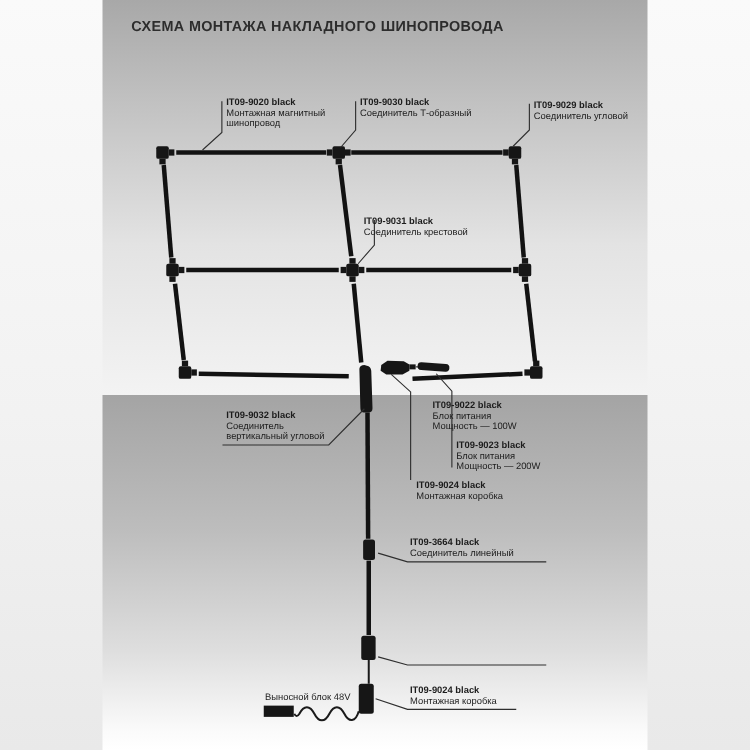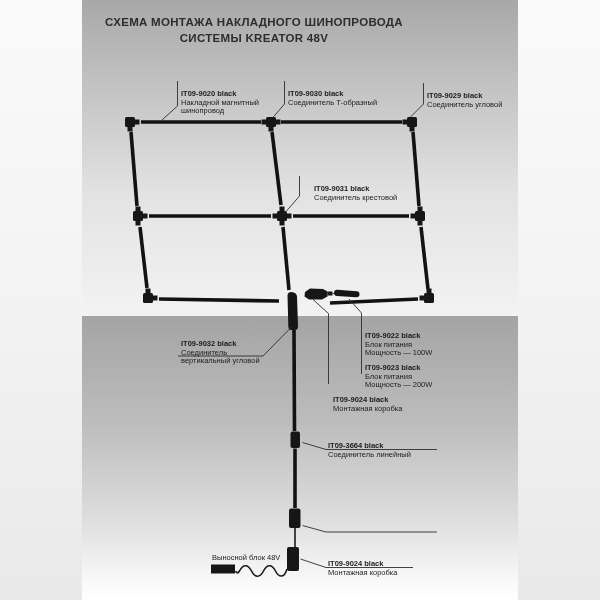--- a/index.html
+++ b/index.html
@@ -16,40 +16,39 @@
   }
   .wall{
     position:absolute;left:0;top:316px;width:436px;height:284px;
     background:linear-gradient(180deg,#a4a4a4 0%,#bdbdbd 38%,#dedede 72%,#fbfbfb 95%,#ffffff 100%);
   }
   .title{
     position:absolute;left:0;top:14px;width:508px;text-align:center;
     font-size:11.5px;line-height:16px;font-weight:bold;letter-spacing:.3px;color:#2d2d2d;
   }
   .lbl{position:absolute;font-size:7.5px;line-height:8.6px;color:#1c1c1c;white-space:nowrap;}
-  .lbl .code{font-weight:bold;margin-top:12px;}
+  .lbl .code{font-weight:bold;}
   svg{position:absolute;left:0;top:0;}
   .track{stroke:#121212;stroke-width:3.6;fill:none;stroke-linecap:butt;}
   .thin{stroke:#1a1a1a;stroke-width:1.6;fill:none;}
   .leader{stroke:#2e2e2e;stroke-width:0.9;fill:none;}
   .part{fill:#161616;stroke:none;}
 </style>
 </head>
 <body>
 
 <div id="stage">
 
   <div class="band">
     <div class="ceiling"></div>
     <div class="wall"></div>
   </div>
 
   <div class="title">
     <div>СХЕМА  МОНТАЖА НАКЛАДНОГО ШИНОПРОВОДА</div>
-    <div>СИСТЕМЫ KREATOR 48V</div>
   </div>
 
   <svg width="600" height="600" viewBox="0 0 600 600">
 
     <g>
       <path class="track" d="M141,122 L261,122"></path>
       <path class="track" d="M281,122 L402,122"></path>
       <path class="track" d="M149,216 L271,216"></path>
       <path class="track" d="M293,216 L409,216"></path>
       <path class="track" d="M159,299 L279,301"></path>
@@ -138,46 +137,46 @@
     <path class="leader" d="M178,356 L263,356 L291.5,327"></path>
     <path class="leader" d="M349,299 L361.5,313 L361.5,374"></path>
     <path class="leader" d="M313,299.5 L328.5,313.5 L328.5,384"></path>
     <path class="leader" d="M437,449.5 L326,449.5 L302.5,442.5"></path>
     <path class="leader" d="M437,532 L326,532 L302.5,525.5"></path>
     <path class="leader" d="M413,567.5 L326,567.5 L300.5,559"></path>
   </svg>
 
   <div class="lbl" style="left:181px;top:78px">
     <div class="code">IT09-9020 black</div>
-    <div>Накладной магнитный</div>
+    <div>Монтажная магнитный</div>
     <div>шинопровод</div>
   </div>
 
   <div class="lbl" style="left:288px;top:78px">
     <div class="code">IT09-9030 black</div>
     <div>Соединитель Т-образный</div>
   </div>
 
   <div class="lbl" style="left:427px;top:80px">
     <div class="code">IT09-9029 black</div>
     <div>Соединитель угловой</div>
   </div>
 
-  <div class="lbl" style="left:314px;top:173px">
+  <div class="lbl" style="left:291px;top:173px">
     <div class="code">IT09-9031 black</div>
     <div>Соединитель крестовой</div>
   </div>
 
   <div class="lbl" style="left:181px;top:328px">
     <div class="code">IT09-9032 black</div>
     <div>Соединитель</div>
     <div>вертикальный угловой</div>
   </div>
 
-  <div class="lbl" style="left:365px;top:320px">
+  <div class="lbl" style="left:346px;top:320px">
     <div class="code">IT09-9022 black</div>
     <div>Блок питания</div>
     <div>Мощность — 100W</div>
   </div>
 
   <div class="lbl" style="left:365px;top:352px">
     <div class="code">IT09-9023 black</div>
     <div>Блок питания</div>
     <div>Мощность — 200W</div>
   </div>

